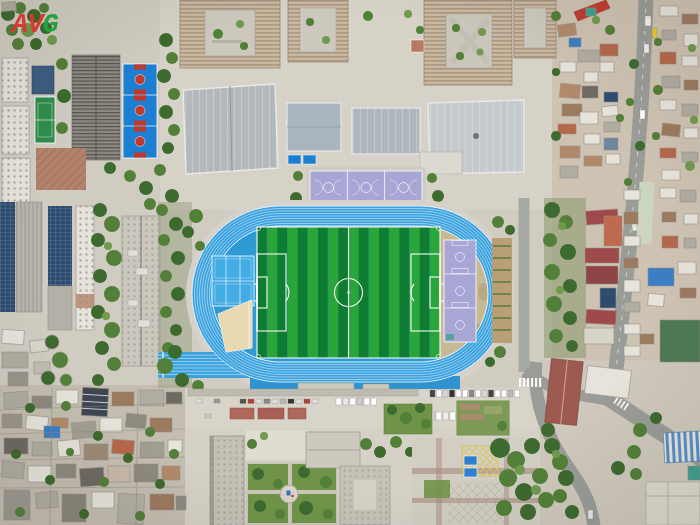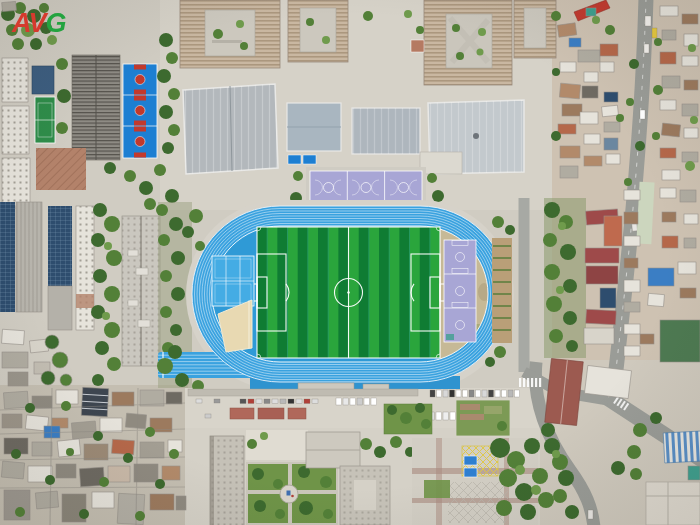--- a/index.html
+++ b/index.html
@@ -1,16 +1,16 @@
 <!DOCTYPE html>
 <html style="--bg: #d0ccc2; --concrete: #d6d2c8; --concrete-dark: #c3beb2; --plaza-white: #e0dcd2; --track-blue: #3aa2df; --track-blue-deep: #2f93cf; --infield-blue: #2f9ad6; --court-blue: #44ace4; --field-green-dark: #0f7c33; --field-green-light: #2aa53c; --lavender: #a8a6d5; --sand: #e8d9b2; --dirt: #c6b996; --bball-blue: #1d7fd2; --bball-red: #c2392c; --tennis-green: #2f8d4a; --tree-dark: #3d6a2f; --tree-mid: #538038; --tree-light: #6f9b4c; --lawn: #6f9448; --grass-dull: #9aa07f; --roof-white: #e6e3db; --roof-gray: #b0aca1; --roof-dark: #6e6a62; --roof-brown: #9c7a5e; --roof-tan: #b28a6a; --roof-terra: #b5684a; --roof-red: #c23b30; --roof-maroon: #9e4a4a; --roof-orange: #bf6a4e; --tarp-blue: #3b7ec4; --teal: #3fa08f; --road: #9a9c97; --solar: #2e4d6e; --gym-roof: #b3b8bc; --gym-roof-light: #c3c9cd; --beige: #c6b49e; --navy-roof: #3e4650; --yellow: #e0c840; --white-line: #ffffff; --logo-red: #d63a2e; --logo-green: #23a33f;"><head>
 <meta charset="utf-8">
 <style>
   html,body{margin:0;padding:0;background:#222;}
-  #shot{position:relative;width:700px;height:525px;overflow:hidden;font-family:Liberation Sans, sans-serif;}
+  #shot{position:relative;width:700px;height:525px;overflow:hidden;font-family:Liberation Mono, monospace;}
   svg{display:block}
   .lane{fill:none;stroke:#ffffff;stroke-width:.65;opacity:.72}
   .mark{fill:none;stroke:var(--white-line);stroke-width:1.1;opacity:.95}
   .mark-thin{fill:none;stroke:var(--white-line);stroke-width:.7;opacity:.9}
   .f-track{fill:var(--track-blue)} .f-infield{fill:var(--infield-blue)} .f-court{fill:var(--court-blue)}
   .f-lav{fill:var(--lavender)} .f-sand{fill:var(--sand)} .f-dirt{fill:var(--dirt)}
   .f-bb{fill:var(--bball-blue)} .f-bbr{fill:var(--bball-red)} .f-tg{fill:var(--tennis-green)}
   .t1{fill:var(--tree-dark)} .t2{fill:var(--tree-mid)} .t3{fill:var(--tree-light)}
   .f-lawn{fill:var(--lawn)} .f-rw{fill:var(--roof-white)} .f-rg{fill:var(--roof-gray)}
   .f-rd{fill:var(--roof-dark)} .f-rb{fill:var(--roof-brown)} .f-rt{fill:var(--roof-tan)}

